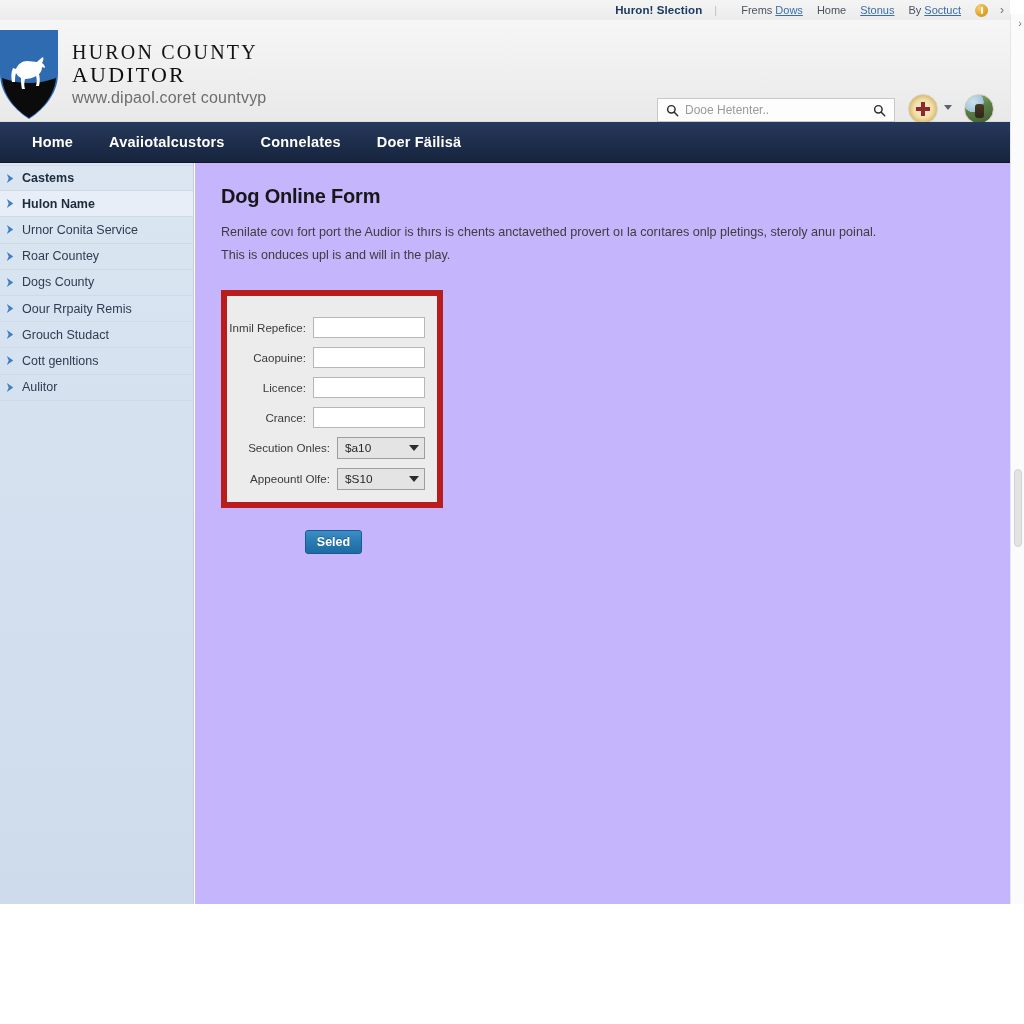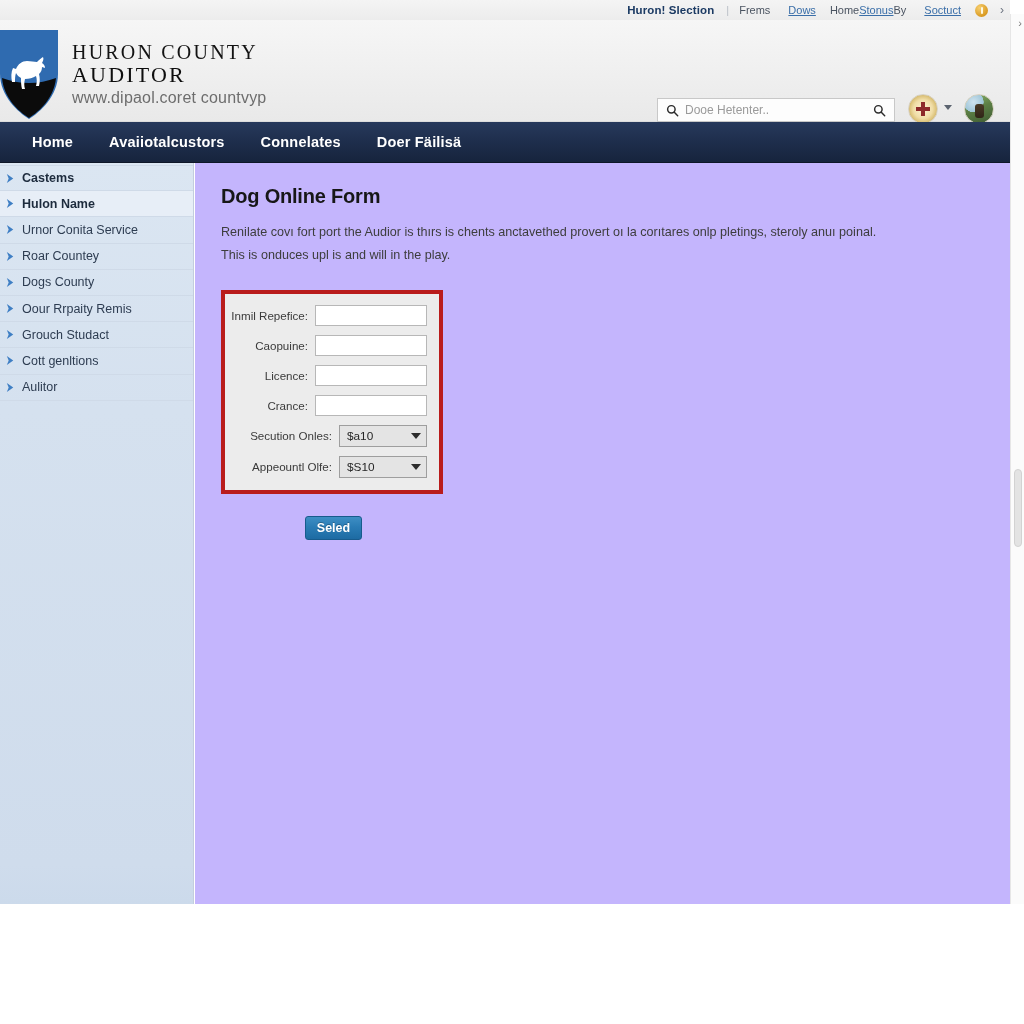--- a/index.html
+++ b/index.html
@@ -36,21 +36,21 @@
     letter-spacing: .1px;
   }
   #utility-bar .ub-sep {
     color: #b9bec6; margin: 0 10px 0 12px;
   }
   #utility-bar .ub-item { margin-left: 14px; color: #4a5360; }
   #utility-bar .ub-link {
     color: #3a6ea8; text-decoration: underline;
   }
   #utility-bar .ub-plain { color: #4a5360; }
-  .ub-group { display: inline-flex; gap: 18px; }
+  .ub-group { display: inline-flex; gap: 3px; margin-left: 14px; }
   #utility-bar .ub-badge {
     display: inline-block; width: 13px; height: 13px; border-radius: 50%;
     background: radial-gradient(circle at 35% 30%, #f7cf70, #d99a22 70%, #c4861a);
     margin-left: 14px; position: relative; top: 0px;
   }
   #utility-bar .ub-badge::after {
     content: ""; position: absolute; left: 5.5px; top: 3px;
     width: 2px; height: 7px; background: #fff8e2; border-radius: 1px;
   }
   #utility-bar .ub-chev {
@@ -194,22 +194,22 @@
   .intro-p {
     font-size: 12.6px; color: #3d3d3d; line-height: 1.62;
     margin: 0 0 3px 0; max-width: 690px;
   }
 
   
   #form-panel {
     margin-top: 24px;
     width: 222px;
     background: #ececec;
-    border: 4px solid #b91c1c;
-    padding: 11px 12px 12px 12px;
+    border: 6px solid #b91c1c;
+    padding: 21px 12px 12px 12px;
   }
   .frow {
     display: flex; align-items: center; justify-content: flex-end;
     margin-bottom: 9px;
   }
   .frow:last-child { margin-bottom: 0; }
   .flabel {
     font-size: 11.6px; color: #3a3a3a; text-align: right;
     padding-right: 7px; white-space: nowrap;
   }

